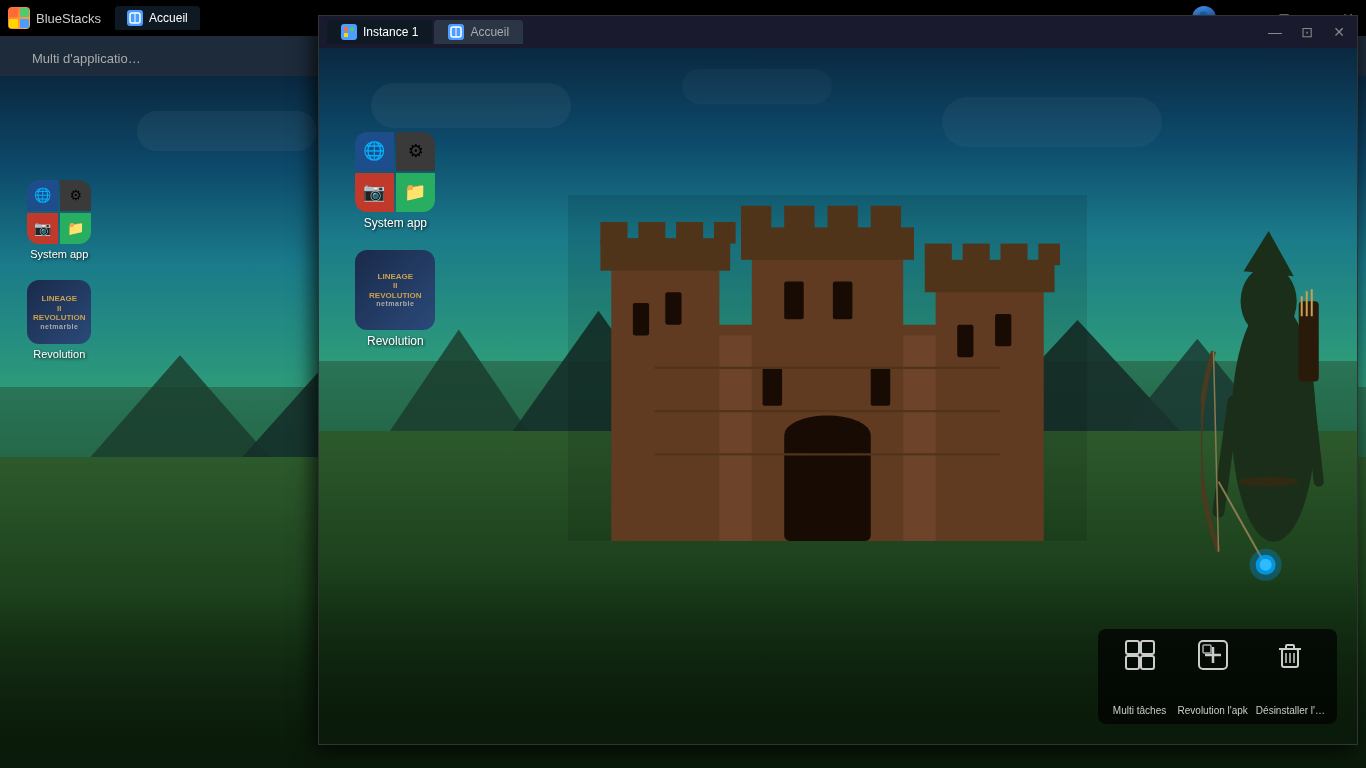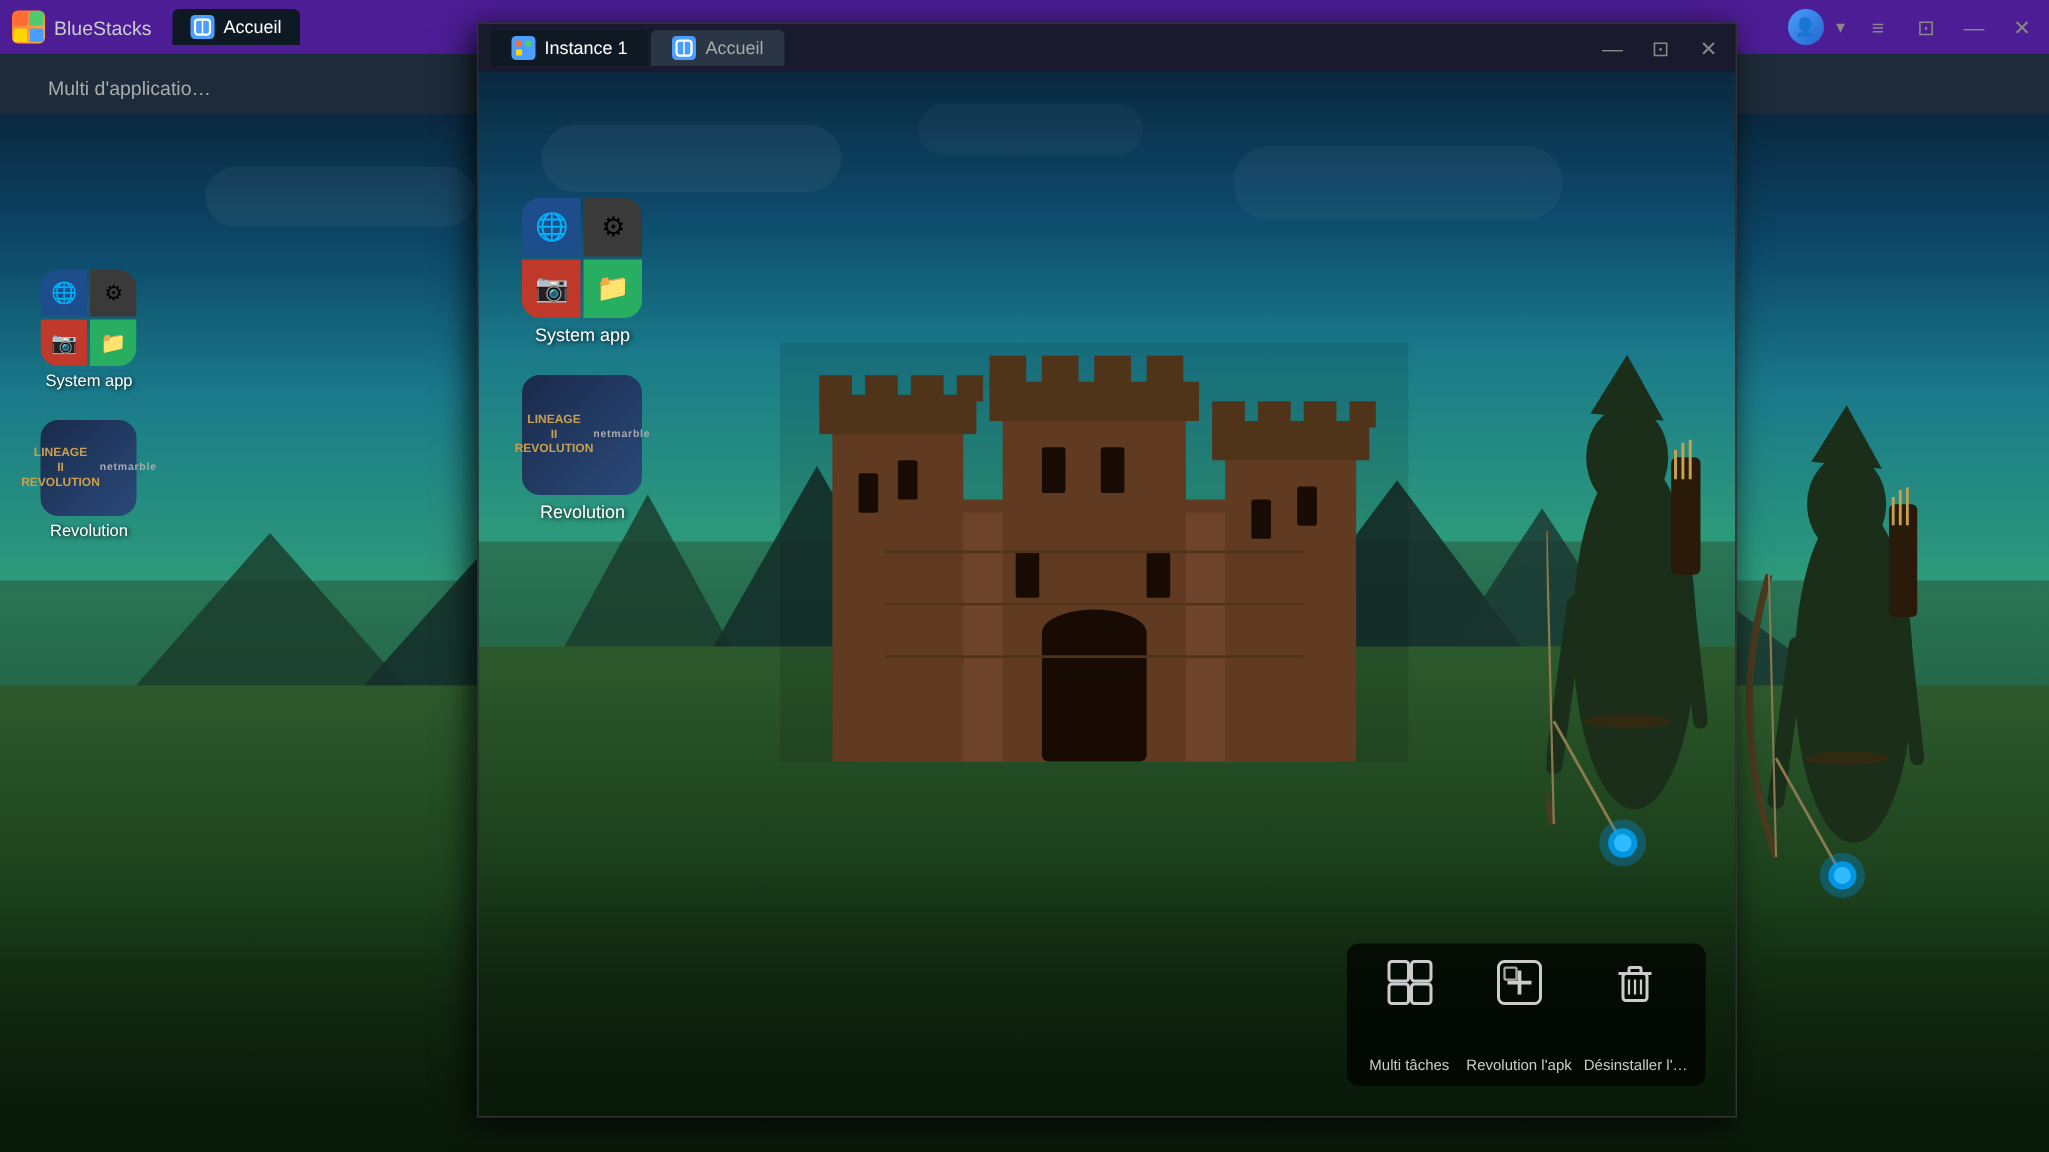--- a/index.html
+++ b/index.html
@@ -18,21 +18,21 @@
       top: 0; left: 0;
       width: 1366px;
       height: 768px;
       background: #0f1923;
       display: flex;
       flex-direction: column;
     }
 
     .main-titlebar {
       height: 36px;
-      background: #4c1d95;
+      background: #000000;
       display: flex;
       align-items: center;
       padding: 0 8px;
       gap: 6px;
       flex-shrink: 0;
     }
 
     .bs-logo {
       width: 22px; height: 22px;
       background: linear-gradient(135deg, #ff6b35, #ffb347);
@@ -187,21 +187,21 @@
       display: flex;
       flex-direction: column;
       gap: 20px;
     }
 
     
     .instance-window {
       position: absolute;
       top: 15px;
       left: 318px;
-      width: 840px;
+      width: 1040px;
       height: 730px;
       background: #0f1923;
       border: 1px solid #333;
       display: flex;
       flex-direction: column;
       box-shadow: -4px 4px 20px rgba(0,0,0,0.8);
     }
 
     .instance-titlebar {
       height: 32px;
@@ -285,21 +285,21 @@
 
     .sys-cell-1 { background: #1e4d8c; }
     .sys-cell-2 { background: #3a3a3a; }
     .sys-cell-3 { background: #c0392b; }
     .sys-cell-4 { background: #27ae60; }
 
     .netmarble-icon {
       width: 64px; height: 64px;
       border-radius: 12px;
       background: linear-gradient(135deg, #1a2a4a, #2a4a7a);
-      display: flex; flex-direction: row;
+      display: flex; flex-direction: column;
       align-items: center; justify-content: center;
       padding: 4px;
     }
 
     .netmarble-logo-text {
       color: #aaa;
       font-size: 7px;
       font-weight: bold;
       letter-spacing: 0.5px;
     }

